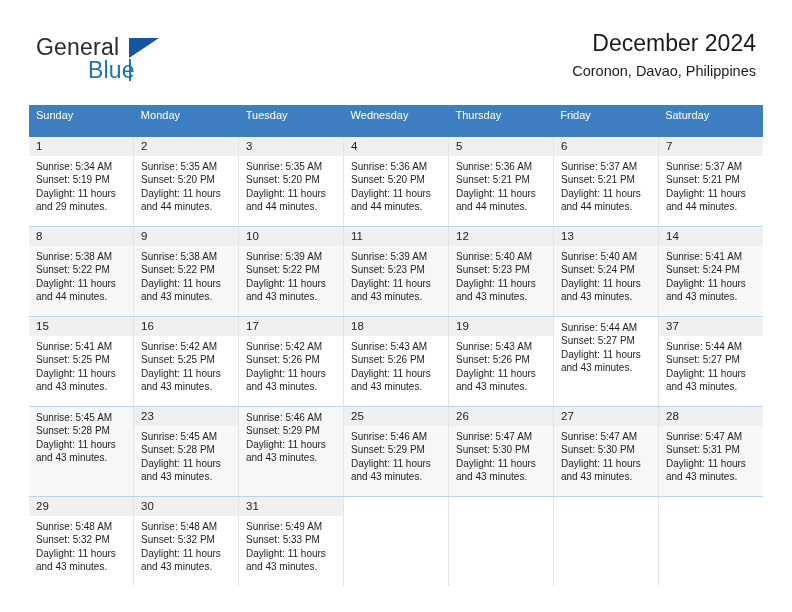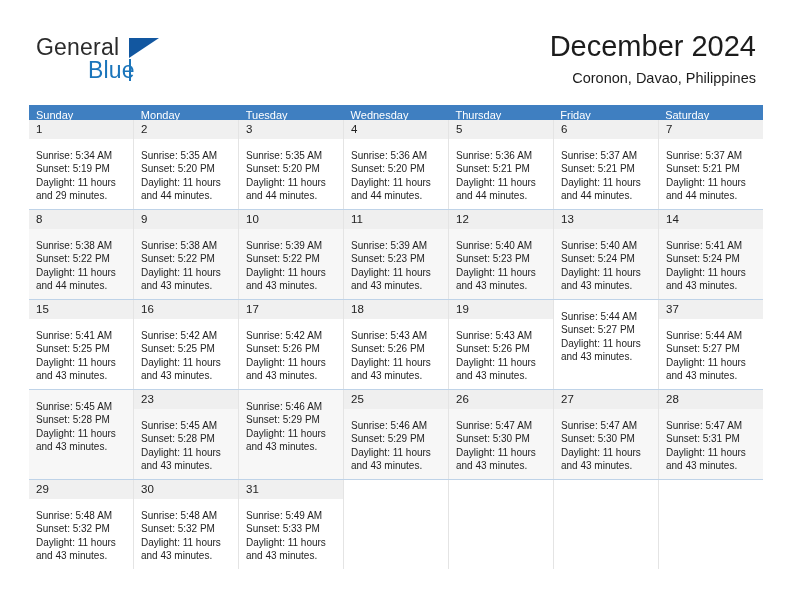--- a/index.html
+++ b/index.html
@@ -74,21 +74,21 @@
     background: #1b75bb;
   }
 
   .title-block {
     position: absolute;
     right: 36px;
     top: 30px;
     text-align: right;
   }
   .month-title {
-    font-size: 29px;
+    font-size: 23px;
     font-weight: 400;
     color: #1c1c1c;
     line-height: 1.15;
     white-space: nowrap;
   }
   .location {
     margin-top: 7px;
     font-size: 14.5px;
     font-weight: 400;
     color: #1c1c1c;
@@ -99,21 +99,21 @@
   
   .calendar {
     position: absolute;
     left: 29px;
     top: 105px;
     width: 734px;
   }
   .weekday-row {
     display: flex;
     background: #3f7fc1;
-    height: 15px;
+    height: 32px;
   }
   .weekday {
     flex: 1 1 0;
     color: #ffffff;
     font-size: 11px;
     line-height: 21px;
     padding-left: 7px;
     box-sizing: border-box;
     white-space: nowrap;
   }
@@ -162,21 +162,20 @@
   .daycell.empty .daynum {
     background: transparent;
   }
 
   .detail {
     padding: 4px 6px 0 7px;
     font-size: 10px;
     line-height: 13.4px;
     color: #1e1e1e;
     white-space: nowrap;
-    margin-top: 6px;
   }
   .detail div {
     white-space: nowrap;
   }
 </style>
 </head>
 <body>
 
 <div class="page">
 

